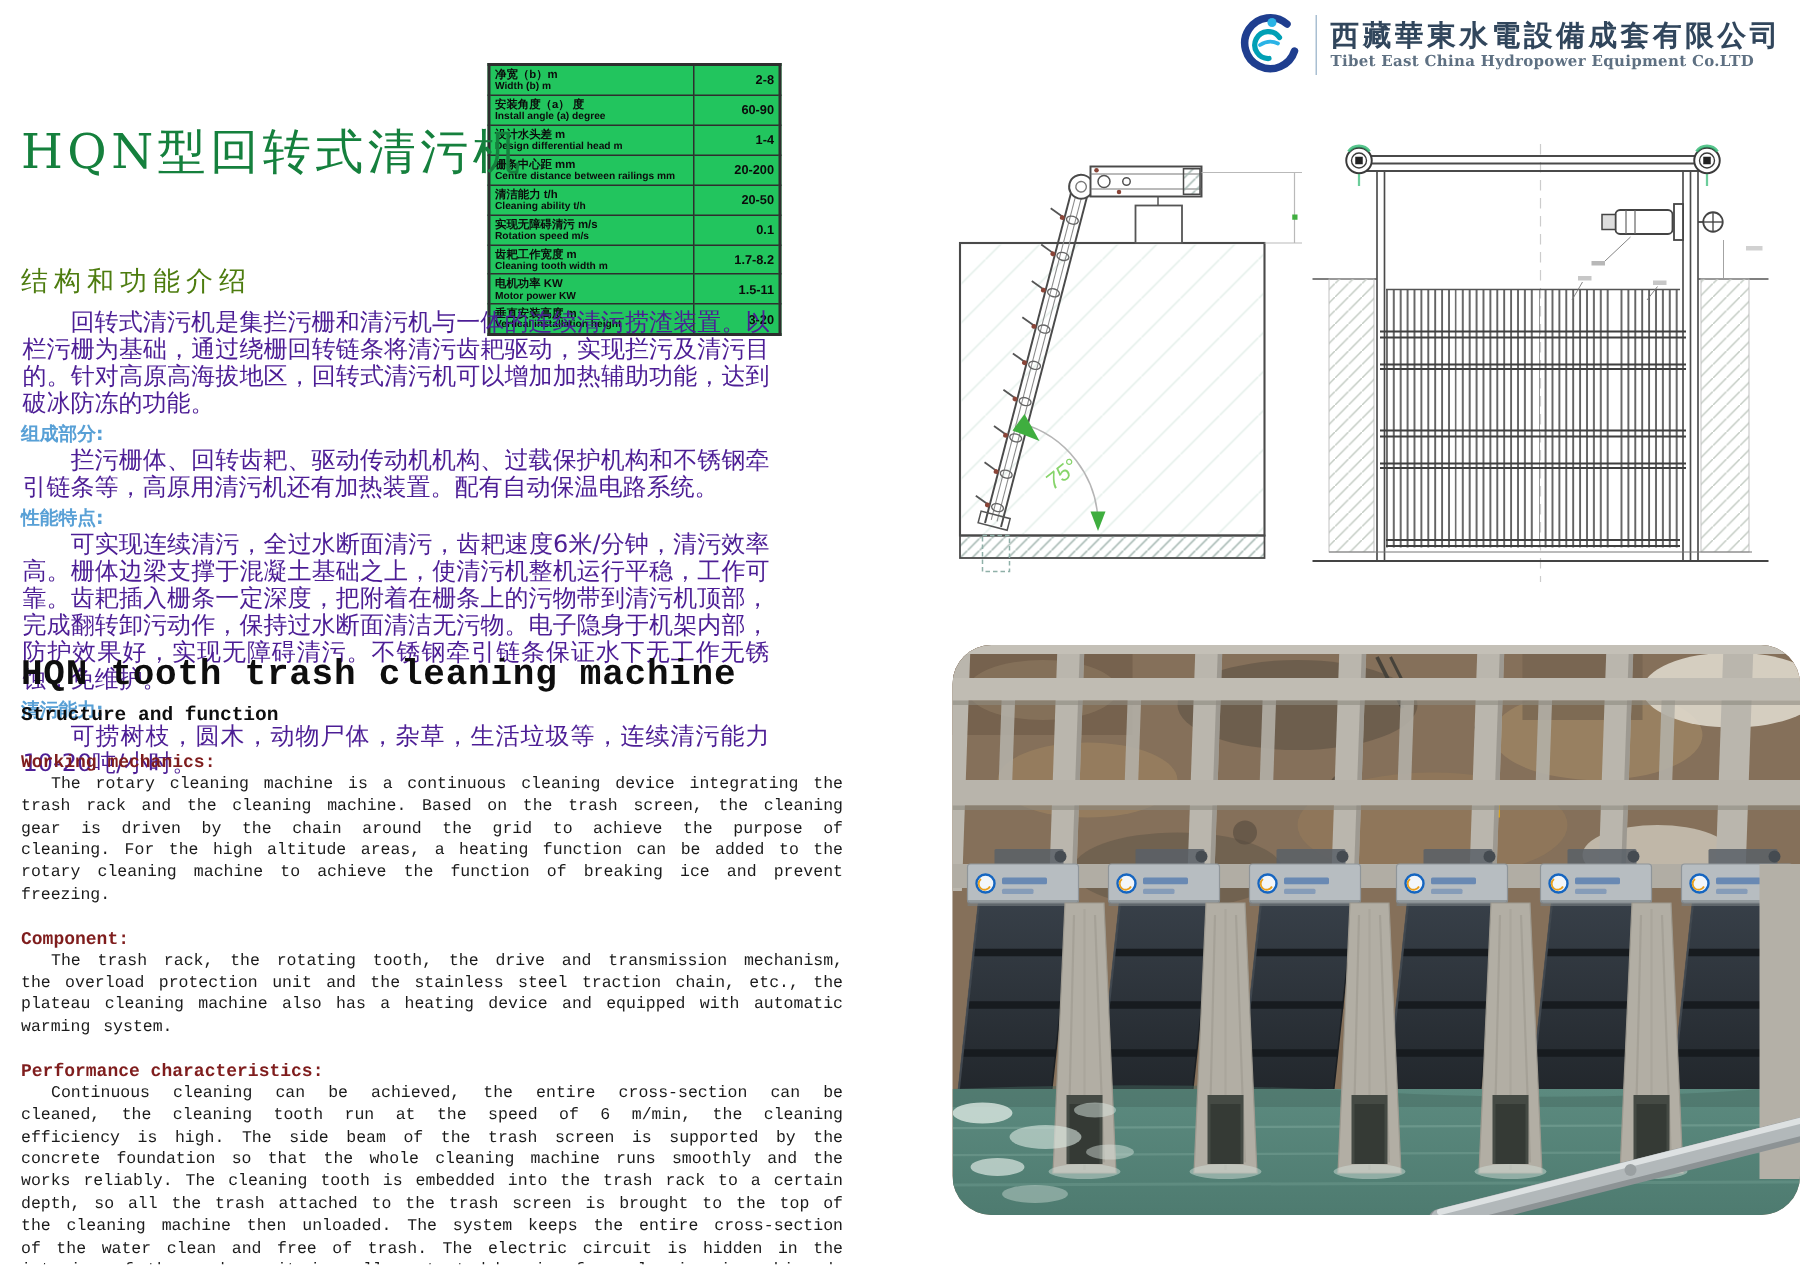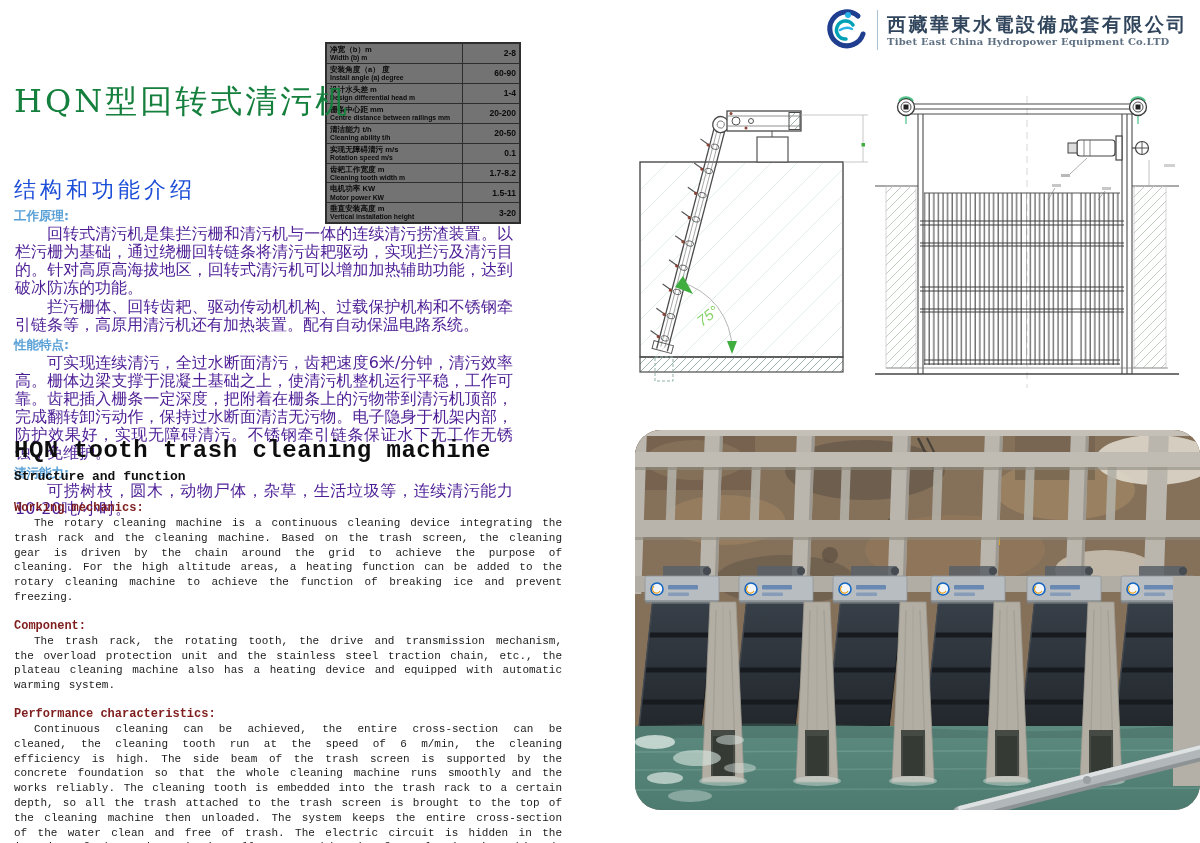--- a/index.html
+++ b/index.html
@@ -8,31 +8,31 @@
 
   
   .logo-wrap{position:absolute;top:8px;right:12px;display:flex;align-items:center;gap:9px;justify-content:flex-end;}
   .logo-divider{width:1.5px;height:40px;background:#a9bfd2;}
   .co-names{display:flex;flex-direction:column;justify-content:center;}
   .co-cn{font-family:"DejaVu Serif",serif;font-size:19px;font-weight:700;color:#31465c;letter-spacing:2.5px;line-height:22px;}
   .co-en{font-family:"DejaVu Serif",serif;font-size:10px;font-weight:700;color:#5e7082;letter-spacing:.2px;line-height:13px;}
 
   
   .spec-table-wrap{position:absolute;left:325px;top:42px;}
-  table.spec{border-collapse:collapse;background:#737373;border:2px solid #2e2e2e;width:196px;}
+  table.spec{border-collapse:collapse;background:#22c55e;border:2px solid #2e2e2e;width:196px;}
   table.spec td{border:1.6px solid #2e2e2e;padding:1px 3px;vertical-align:middle;}
   .lbl-cn{display:block;font-size:7.6px;font-weight:700;line-height:1.2;color:#0b0b0b;}
   .lbl-en{display:block;font-size:6.8px;font-weight:700;line-height:1.15;color:#0b0b0b;}
   td.val{width:50px;text-align:right;font-size:8.5px;font-weight:700;color:#0b0b0b;}
 
   
   .cn-title{position:absolute;left:14px;top:80px;font-family:"DejaVu Serif",serif;
             font-size:32px;font-weight:500;letter-spacing:3px;color:#15803d;}
   .cn-heading{position:absolute;left:14px;top:175px;font-family:"DejaVu Serif",serif;
-            font-size:22px;letter-spacing:4px;color:#1d4ed8;}
+            font-size:18px;letter-spacing:4px;color:#4d7c0f;}
   .cn-content{position:absolute;left:14px;top:205px;width:500px;font-family:"DejaVu Sans",sans-serif;}
   .cn-label{color:#58a0d6;font-size:12.5px;font-weight:700;line-height:16px;margin:3px 0 1px;}
   .cn-para{font-size:16px;line-height:18px;text-align:justify;text-indent:2em;margin:1px;color:#4c1d95;}
 
   
   .en-content{position:absolute;left:14px;top:438px;width:548px;font-family:"Liberation Mono","DejaVu Sans Mono",monospace;}
   .en-title{font-size:24px;font-weight:700;letter-spacing:.5px;color:#0e0e0e;line-height:26px;}
   .en-sub{font-size:13px;font-weight:700;color:#0e0e0e;line-height:20px;margin-top:3px;}
   .en-label{color:#7f1d1d;font-size:12px;font-weight:700;line-height:15px;margin-top:14px;}
   .en-para{font-size:11px;line-height:14.8px;text-align:justify;text-indent:20px;margin:0;color:#1b1b1b;word-spacing:2px;}
@@ -132,22 +132,22 @@
           <td class="val">3-20</td>
         </tr>
       </tbody>
     </table>
   </div>
 
   <div class="cn-title">HQN型回转式清污机</div>
   <div class="cn-heading">结构和功能介绍</div>
 
   <div class="cn-content">
-    <div class="cn-label">工作原理:</div>
     <p class="cn-para">回转式清污机是集拦污栅和清污机与一体的连续清污捞渣装置。以栏污栅为基础，通过绕栅回转链条将清污齿耙驱动，实现拦污及清污目的。针对高原高海拔地区，回转式清污机可以增加加热辅助功能，达到破冰防冻的功能。</p>
+    <div class="cn-label">组成部分:</div>
     <p class="cn-para">拦污栅体、回转齿耙、驱动传动机机构、过载保护机构和不锈钢牵引链条等，高原用清污机还有加热装置。配有自动保温电路系统。</p>
     <div class="cn-label">性能特点:</div>
     <p class="cn-para">可实现连续清污，全过水断面清污，齿耙速度6米/分钟，清污效率高。栅体边梁支撑于混凝土基础之上，使清污机整机运行平稳，工作可靠。齿耙插入栅条一定深度，把附着在栅条上的污物带到清污机顶部，完成翻转卸污动作，保持过水断面清洁无污物。电子隐身于机架内部，防护效果好，实现无障碍清污。不锈钢牵引链条保证水下无工作无锈蚀，免维护。</p>
     <div class="cn-label">清污能力:</div>
     <p class="cn-para">可捞树枝，圆木，动物尸体，杂草，生活垃圾等，连续清污能力10-20吨/小时。</p>
   </div>
 
   <div class="en-content">
     <div class="en-title">HQN tooth trash cleaning machine</div>
     <div class="en-sub">Structure and function</div>

